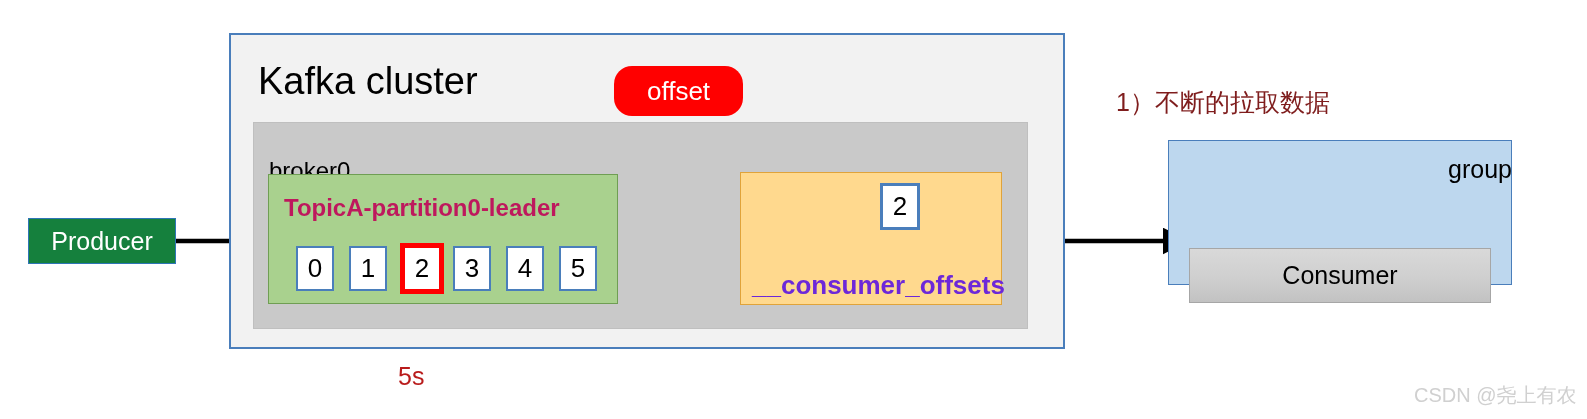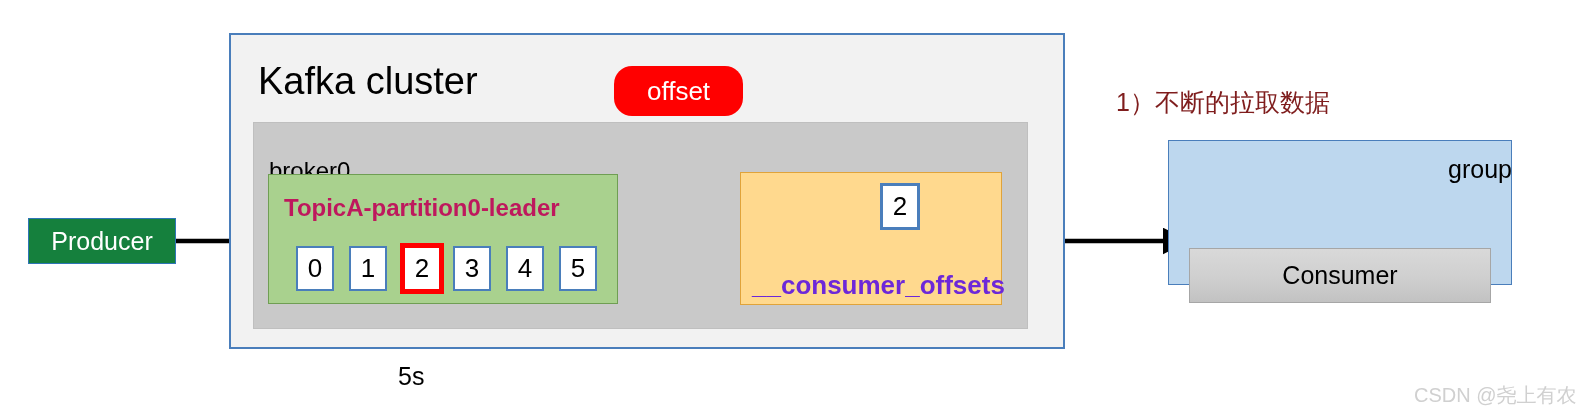--- a/index.html
+++ b/index.html
@@ -173,21 +173,21 @@
     display: flex; align-items: center; justify-content: center;
     font-size: 25px;
     color: #000000;
     margin-top: 36px;
   }
 
   
   #fivesec-label {
     left: 398px; top: 362px;
     font-size: 25px;
-    color: #000000;
+    color: #b91c1c;
     white-space: nowrap;
   }
 
   
   #watermark {
     left: 1414px; top: 382px;
     font-size: 20px;
     color: #d0d0d0;
     white-space: nowrap;
   }

